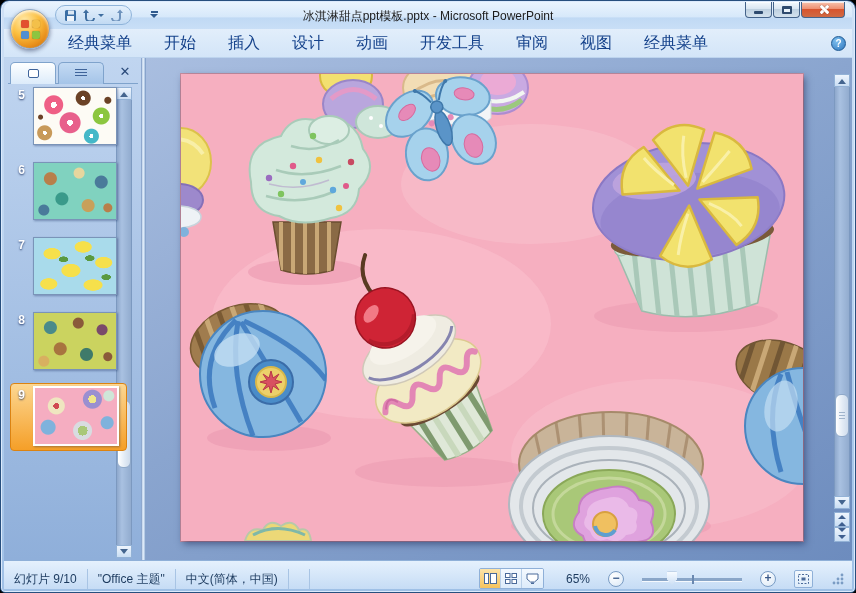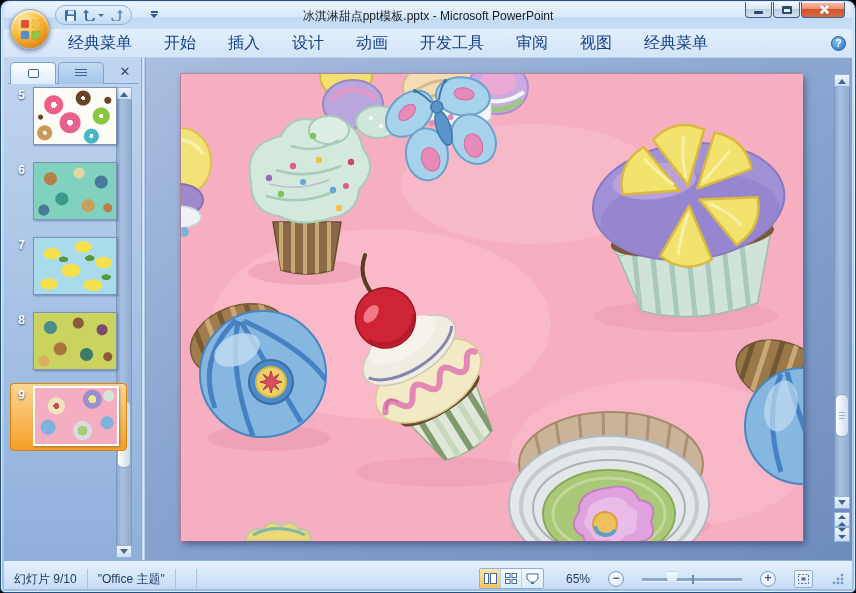--- a/index.html
+++ b/index.html
@@ -575,20 +575,21 @@
             <i></i>
             <i></i>
           </div>
       </div>
     </div>
   </div>
 
   <div class="statusbar">
     <div class="scell">幻灯片 9/10</div>
     <div class="scell">"Office 主题"</div>
+    <div class="scell">中文(简体，中国)</div>
     <div class="scell empty"></div>
     <div class="sright">
       <div class="viewgroup">
         <div class="vbtn active">
           <svg width="13" height="11">
             <rect x="0.5" y="0.5" width="4" height="10" fill="#fff" stroke="#4a6a9a"></rect>
             <rect x="6.5" y="0.5" width="6" height="10" fill="#fff" stroke="#4a6a9a"></rect>
           </svg>
         </div>
         <div class="vbtn">

